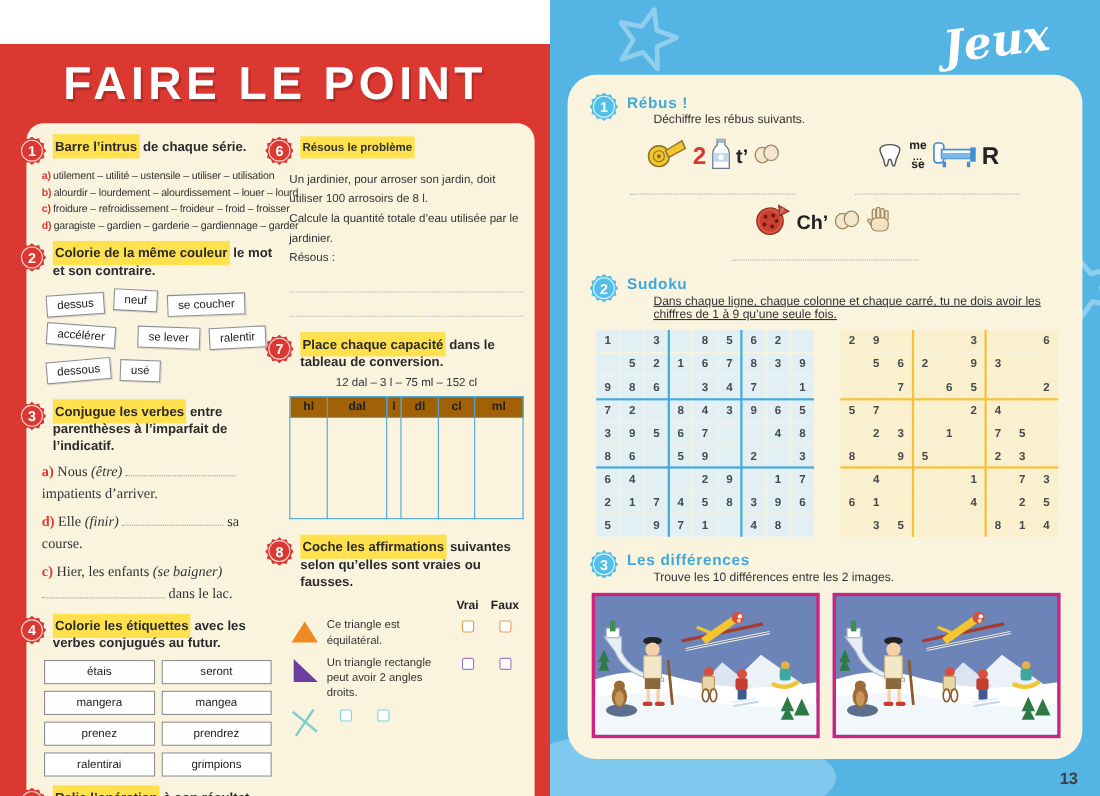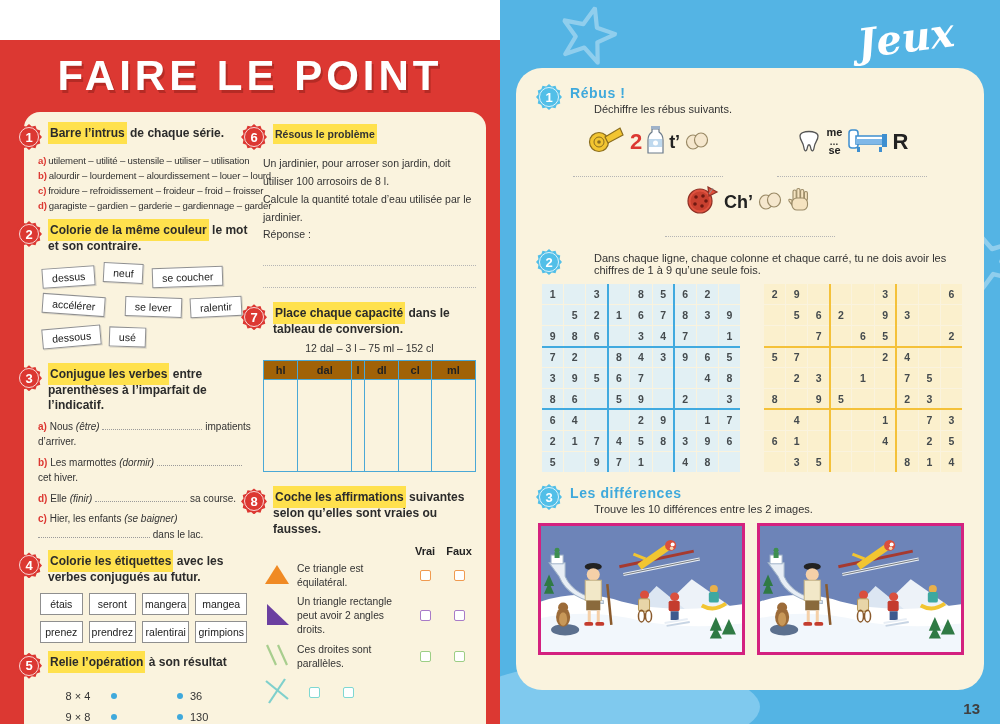--- a/index.html
+++ b/index.html
@@ -31,24 +31,24 @@
           margin:4px 6px 6px 2px; box-shadow:1px 1px 0 rgba(0,0,0,.12); }
   .tile-scatter .tile:nth-child(1){ transform:rotate(-4deg); }
   .tile-scatter .tile:nth-child(2){ transform:rotate(3deg) translateY(-4px); }
   .tile-scatter .tile:nth-child(3){ transform:rotate(-2deg); }
   .tile-scatter .tile:nth-child(4){ transform:rotate(4deg) translateY(-2px); }
   .tile-scatter .tile:nth-child(5){ transform:rotate(2deg); margin-left:14px; }
   .tile-scatter .tile:nth-child(6){ transform:rotate(-3deg); }
   .tile-scatter .tile:nth-child(7){ transform:rotate(-5deg); }
   .tile-scatter .tile:nth-child(8){ transform:rotate(2deg); }
 
-  .tile-grid { display:grid; grid-template-columns:repeat(4,1fr); gap:6px; padding:2px 4px 0 2px; }
+  .tile-grid { display:grid; grid-template-columns:repeat(2,1fr); gap:6px; padding:2px 4px 0 2px; }
   .tile-grid .tile { margin:0; text-align:center; padding:4px 2px; transform:none; box-shadow:none; }
 
-  .fill-line { font-size:10px; color:#333; margin:5px 0; line-height:1.55; }
+  .fill-line { font-size:13px; color:#333; margin:5px 0; line-height:1.55;font-family:Liberation Serif, serif; }
   .fill-line b { color:#DC3832; }
   .fill-line i { font-style:italic; }
   .blank { display:inline-block; border-bottom:1.5px dotted #9a9a9a; height:9px; vertical-align:baseline; }
 
   .match { display:flex; gap:4px; font-size:11px; color:#333; padding:2px 0 0 14px; }
   .match-row { display:flex; align-items:center; height:21px; }
   .op { width:52px; text-align:center; }
   .dot { width:6px; height:6px; border-radius:50%; background:#3FA9DC; display:inline-block; margin:0 7px; flex-shrink:0; }
   .spacer { width:38px; }
 
@@ -56,21 +56,21 @@
   .resp-line { border-bottom:1.5px dotted #b5b5b5; height:16px; margin-top:6px; }
 
   .cap-line { text-align:center; font-size:10.5px; color:#333; margin:4px 0 6px; }
   table.conv { width:100%; border-collapse:collapse; }
   table.conv th { border:1.5px solid #4AA8D6; font-size:11px; padding:3px 0; color:#222; background:#a16207; }
   table.conv td { border:1.5px solid #4AA8D6; height:92px; }
 
   .vf-head { display:flex; font-size:11px; font-weight:bold; color:#222; margin:8px 0 4px; }
   .vf-head .fl { flex:1; }
   .vf-col { width:34px; text-align:center; }
-  .vf-row { display:flex; align-items:center; margin:5px 0; }
+  .vf-row { display:flex; align-items:flex-start; margin:5px 0; }
   .vf-icon { width:34px; flex-shrink:0; }
   .vf-text { flex:1; font-size:10.3px; color:#333; line-height:1.35; padding-right:2px; }
   .checkbox { width:11px; height:11px; border:1.5px solid; background:#fff; display:inline-block; border-radius:2px; }
   .vf-box { width:34px; text-align:center; }
 
   
   .page-right { width:500px; height:724px; background:#54B4E4; position:relative; flex-shrink:0; overflow:hidden; }
   .deco-star { position:absolute; opacity:.35; }
   .jeux-title { position:absolute; top:14px; right:46px; color:#fff; font-size:40px; font-weight:bold; font-style:italic;
                 font-family:"DejaVu Serif", serif; transform:rotate(-7deg); z-index:3; }
@@ -140,21 +140,20 @@
         <div class="tile-scatter" id="ex2-tiles"><span class="tile">dessus</span><span class="tile">neuf</span><span class="tile">se coucher</span><span class="tile">accélérer</span><span class="tile">se lever</span><span class="tile">ralentir</span><span class="tile">dessous</span><span class="tile">usé</span></div>
       </div>
 
       <div class="ex">
         <div class="ex-head">
           <span class="badge">3</span>
           <p><span class="hl">Conjugue les verbes</span><span> entre parenthèses à l’imparfait de l’indicatif.</span></p>
         </div>
         <div id="ex3-items">
             <div class="fill-line"><b>a) </b>Nous <i>(être)</i> <span class="blank" style="width: 100px;"></span> impatients d’arriver.</div>
-            <div class="fill-line"><b>b) </b>Les marmottes <i>(dormir)</i> <span class="blank" style="width: 85px;"></span> cet hiver.</div>
             <div class="fill-line"><b>d) </b>Elle <i>(finir)</i> <span class="blank" style="width: 92px;"></span> sa course.</div>
             <div class="fill-line"><b>c) </b>Hier, les enfants <i>(se baigner)</i> <span class="blank" style="width: 112px;"></span> dans le lac.</div>
           </div>
       </div>
 
       <div class="ex">
         <div class="ex-head">
           <span class="badge">4</span>
           <p><span class="hl">Colorie les étiquettes</span><span> avec les verbes conjugués au futur.</span></p>
         </div>
@@ -219,21 +218,21 @@
     </div>
     <div class="col">
 
       <div class="ex prob">
         <div class="ex-head">
           <span class="badge">6</span>
           <p><span class="hl">Résous le problème</span><span></span></p>
         </div>
         <p>Un jardinier, pour arroser son jardin, doit utiliser 100 arrosoirs de 8 l.</p>
         <p>Calcule la quantité totale d’eau utilisée par le jardinier.</p>
-        <p>Réponse :</p>
+        <p>Résous :</p>
         <div class="resp-line"></div>
         <div class="resp-line"></div>
       </div>
 
       <div class="ex" style="margin-top:16px;">
         <div class="ex-head">
           <span class="badge">7</span>
           <p><span class="hl">Place chaque capacité</span><span> dans le tableau de conversion.</span></p>
         </div>
         <div class="cap-line">12 dal – 3 l – 75 ml – 152 cl</div>
@@ -280,29 +279,20 @@
               <span class="vf-box"><span class="checkbox" style="border-color: rgb(240, 154, 80);"></span></span>
               <span class="vf-box"><span class="checkbox" style="border-color: rgb(240, 154, 80);"></span></span>
             </div>
             <div class="vf-row">
               <span class="vf-icon"><svg width="28" height="26" viewBox="0 0 28 26">
                   <polygon points="4,3 4,24 26,24" fill="#6B3FA0"></polygon>
                 </svg></span>
               <span class="vf-text">Un triangle rectangle peut avoir 2 angles droits.</span>
               <span class="vf-box"><span class="checkbox" style="border-color: rgb(168, 123, 200);"></span></span>
               <span class="vf-box"><span class="checkbox" style="border-color: rgb(168, 123, 200);"></span></span>
-            </div>
-            <div class="vf-row">
-              <span class="vf-icon"><svg width="28" height="26" viewBox="0 0 28 26">
-                  <line x1="4" y1="3" x2="13" y2="23" stroke="#A8CE8E" stroke-width="2.2"></line>
-                  <line x1="15" y1="3" x2="24" y2="23" stroke="#A8CE8E" stroke-width="2.2"></line>
-                </svg></span>
-              <span class="vf-text">Ces droites sont parallèles.</span>
-              <span class="vf-box"><span class="checkbox" style="border-color: rgb(156, 206, 133);"></span></span>
-              <span class="vf-box"><span class="checkbox" style="border-color: rgb(156, 206, 133);"></span></span>
             </div>
             <div class="vf-row">
               <span class="vf-icon"><svg width="28" height="28" viewBox="0 0 28 28">
                   <line x1="3" y1="4" x2="25" y2="22" stroke="#7FD0CC" stroke-width="2.2"></line>
                   <line x1="22" y1="2" x2="6" y2="26" stroke="#7FD0CC" stroke-width="2.2"></line>
                 </svg></span>
               <span class="vf-box"><span class="checkbox" style="border-color: rgb(126, 216, 210);"></span></span>
               <span class="vf-box"><span class="checkbox" style="border-color: rgb(126, 216, 210);"></span></span>
             </div>
           </div>
@@ -413,21 +403,22 @@
               </svg></span>
         </div>
         <div class="ans-line" style="width:170px;"></div>
       </div>
     </div>
 
     <div class="game">
       <div class="game-head">
         <span class="badge blue">2</span>
         <div class="game-titles">
-          <div class="game-sub" style="max-width:420px;">Dans chaque ligne, chaque colonne et chaque carré, tu ne dois avoir les chiffres de 1 à 9 qu’une seule fois.</div>
+          <div class="game-title">Sudoku</div>
+          <div class="game-sub" style="max-width:420px;text-decoration:underline;">Dans chaque ligne, chaque colonne et chaque carré, tu ne dois avoir les chiffres de 1 à 9 qu’une seule fois.</div>
         </div>
       </div>
       <div class="sudoku-row">
         <div class="sudoku blue" id="sudoku-blue">
           <div class="s-line s-v s-v1"></div>
             <div class="s-line s-v s-v2"></div>
           <div class="s-line s-h s-h1"></div>
             <div class="s-line s-h s-h2"></div>
         <div class="s-cell">1</div>
             <div class="s-cell"></div>

